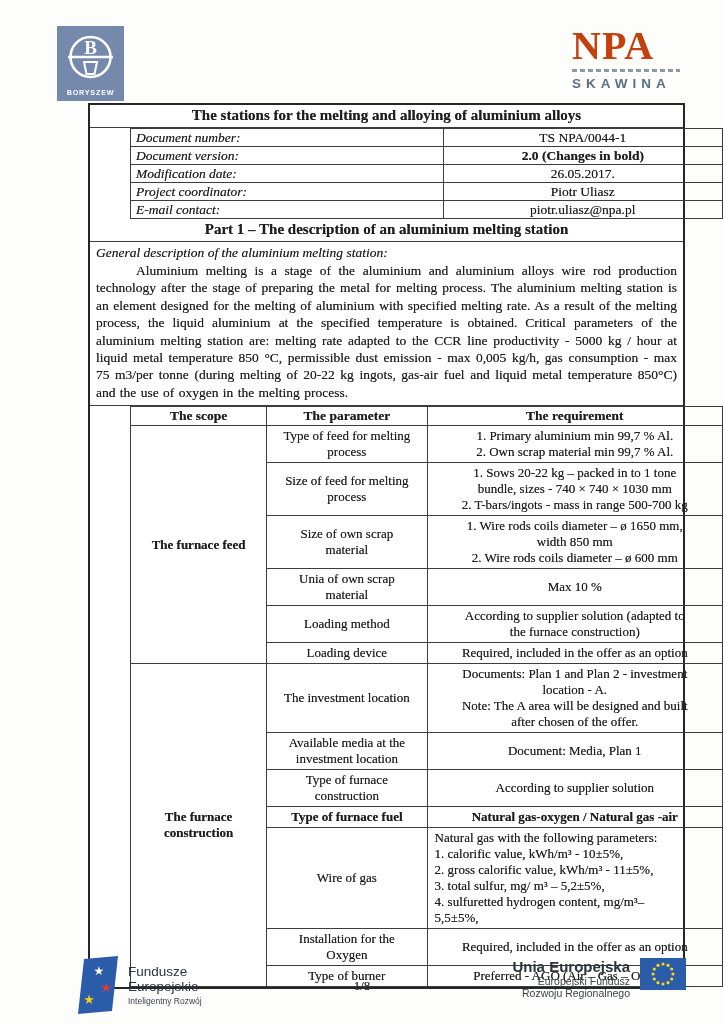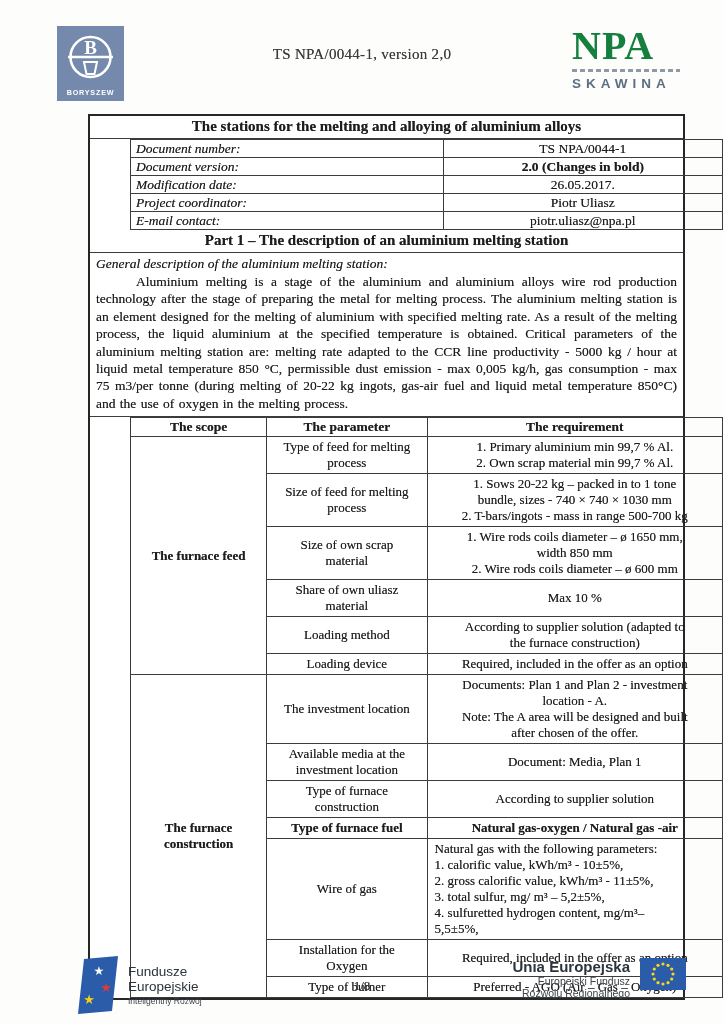--- a/index.html
+++ b/index.html
@@ -12,34 +12,34 @@
   
   .top-header{position:absolute;left:0;top:0;width:724px;height:103px;}
   .boryszew-logo{position:absolute;left:57px;top:26px;}
   .doc-ref{
     position:absolute;left:0;right:0;top:46px;text-align:center;
     font-size:15px;color:#3a3a3a;letter-spacing:.3px;
   }
   .npa-logo{position:absolute;right:38px;top:28px;width:114px;text-align:left;}
   .npa-word{
     font-family:"Liberation Serif",serif;font-weight:bold;font-size:40px;
-    line-height:.92;color:#15803d;letter-spacing:1px;
+    line-height:.92;color:#c2410c;letter-spacing:1px;
   }
   .npa-tagline{
     margin-top:4px;height:3px;width:108px;
     background:repeating-linear-gradient(90deg,#8d99a7 0 5px,transparent 5px 8px);
   }
   .npa-skawina{
     margin-top:4px;font-family:"Liberation Sans",sans-serif;font-weight:bold;
     font-size:13.5px;letter-spacing:5px;color:#5d6f81;
   }
 
   
   .doc{
-    position:absolute;left:88px;top:114px;width:597px;
+    position:absolute;left:88px;top:103px;width:597px;
     border:2px solid #262626;background:#fff;box-sizing:border-box;
   }
   .bar{
     border-bottom:1px solid #3c3c3c;text-align:center;font-weight:bold;
     font-size:15px;padding:2px 2px 3px;
   }
   table{border-collapse:collapse;width:100%;table-layout:fixed;margin-left:40px;}
   td,th{border:1px solid #3c3c3c;vertical-align:middle;box-sizing:border-box;}
   .info-table td{font-size:13.5px;line-height:15px;padding:1px 5px;}
   .info-table .lbl{font-style:italic;text-align:left;}
@@ -86,21 +86,20 @@
     <svg width="67" height="75" viewBox="0 0 67 75">
       <rect x="0" y="0" width="67" height="75" fill="#7589ad"></rect>
       <circle cx="33.5" cy="31" r="20" fill="none" stroke="#ffffff" stroke-width="2.6"></circle>
       <line x1="11" y1="31" x2="56" y2="31" stroke="#ffffff" stroke-width="2.6"></line>
       <text x="33.5" y="27.5" text-anchor="middle" font-family="Liberation Serif,serif" font-weight="bold" font-size="19" fill="#ffffff">B</text>
       <polygon points="27,36 40,36 37.5,48 29.5,48" fill="none" stroke="#ffffff" stroke-width="2"></polygon>
       <text x="33.5" y="69" text-anchor="middle" font-family="Liberation Sans,sans-serif" font-weight="bold" font-size="7.2" letter-spacing="0.8" fill="#ffffff">BORYSZEW</text>
     </svg>
   </div>
 
-  <div class="doc-ref scan-text">TS NPA/0044-1, version 2,0</div>
 
   <div class="npa-logo">
     <div class="npa-word">NPA</div>
     <div class="npa-tagline"></div>
     <div class="npa-skawina">SKAWINA</div>
   </div>
 </div>
 
 <div class="doc scan-text">
 
@@ -170,21 +169,21 @@
 2. T-bars/ingots - mass in range 500-700 kg</td>
       </tr>
       <tr>
         <td class="ml">Size of own scrap
 material</td>
         <td class="ml">1. Wire rods coils diameter – ø 1650 mm,
 width 850 mm
 2. Wire rods coils diameter – ø 600 mm</td>
       </tr>
       <tr>
-        <td class="ml">Share of own uliasz
+        <td class="ml">Unia of own scrap
 material</td>
         <td class="ml">Max 10 %</td>
       </tr>
       <tr>
         <td class="ml">Loading method</td>
         <td class="ml">According to supplier solution (adapted to
 the furnace construction)</td>
       </tr>
       <tr>
         <td class="ml">Loading device</td>

